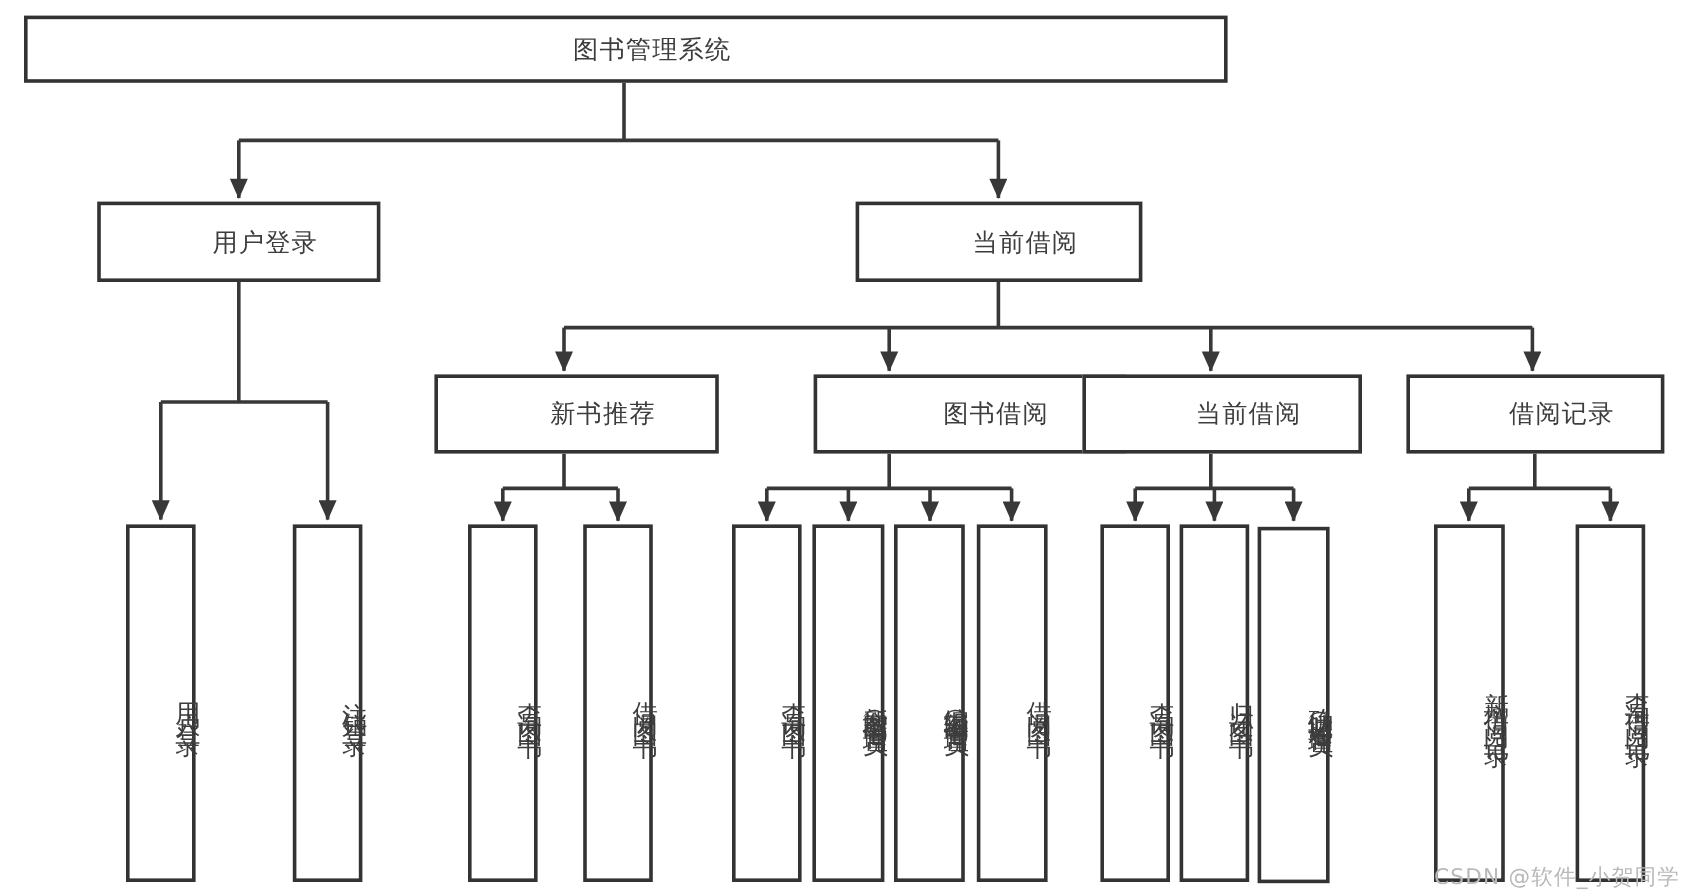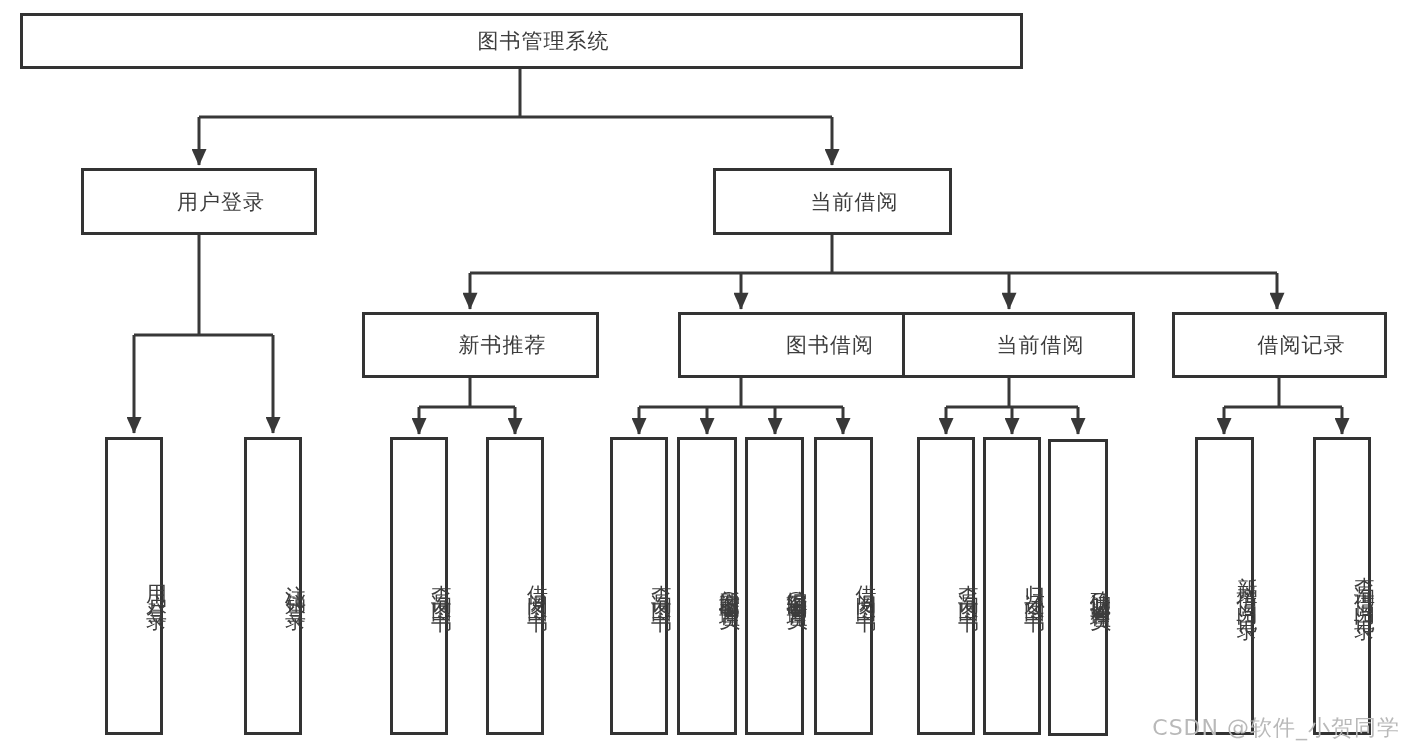--- a/index.html
+++ b/index.html
@@ -31,21 +31,21 @@
     writing-mode:vertical-rl;
     text-orientation:upright;
     font-size:21px;
     letter-spacing:0.42em;
     line-height:1;
   }
   .leaf.long span{letter-spacing:0.14em;}
   .watermark{
     position:absolute;
     right:5px;bottom:4px;
-    font-size:22px;
+    font-size:18px;
     color:#b9b9b9;
     letter-spacing:1px;
     white-space:nowrap;
   }
 </style>
 </head>
 <body>
 
 <div class="canvas">
 

